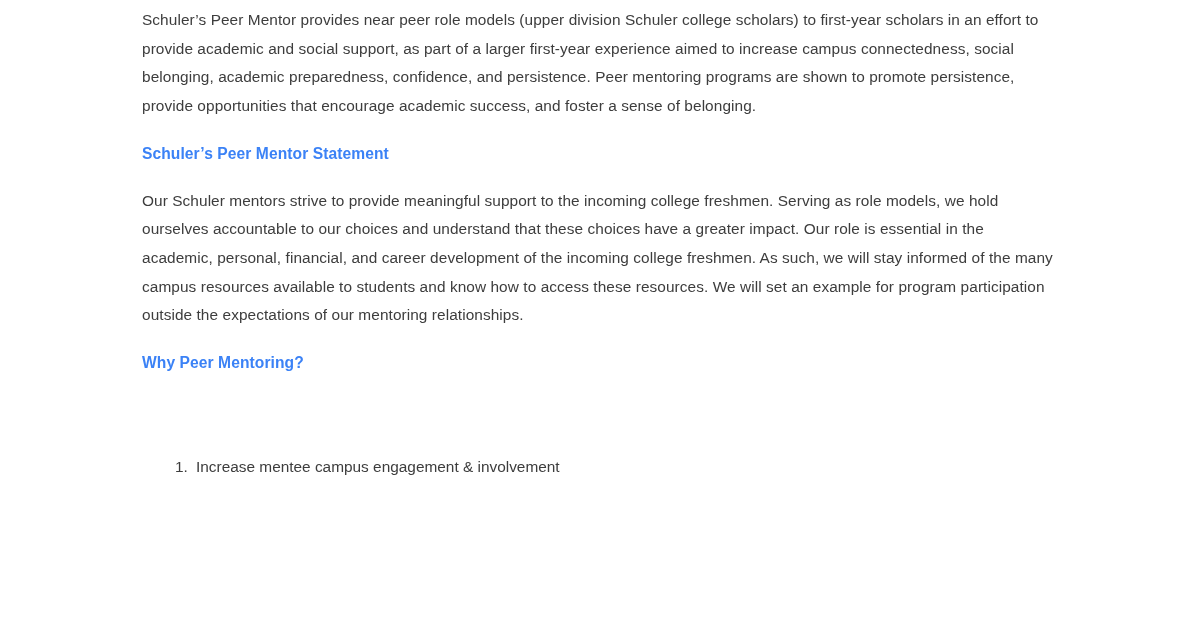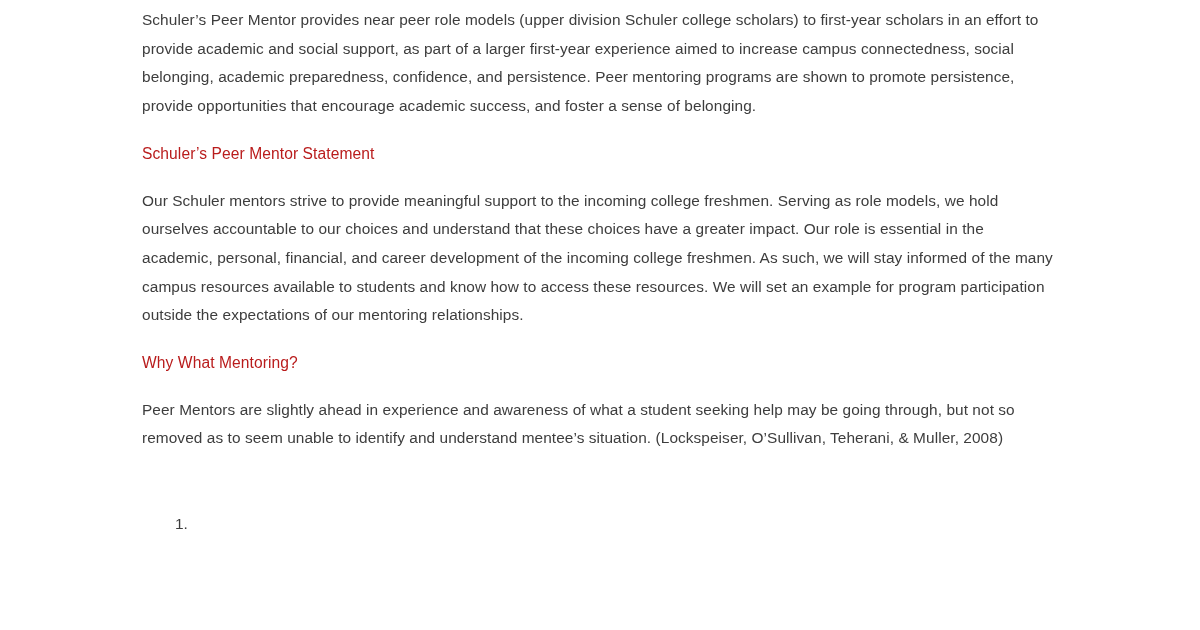--- a/index.html
+++ b/index.html
@@ -32,22 +32,22 @@
     line-height: 28.7px;
     color: #3d3d3d;
     letter-spacing: 0.005em;
     text-align: left;
     white-space: pre-wrap;
   }
   h2.section-heading {
     margin: 0;
     font-size: 15.6px;
     line-height: 28.7px;
-    font-weight: normal;
-    color: #b91c1c;
+    font-weight: bold;
+    color: #3b82f6;
     letter-spacing: 0.005em;
   }
   .gap-sm { height: 18px; }
   .gap-md { height: 19px; }
   .gap-lg { height: 20px; }
   ol.offer-list {
     margin: 0;
     padding: 0;
     list-style: none;
   }
@@ -78,34 +78,34 @@
     <div class="gap-md"></div>
 
     <h2 class="section-heading">Schuler’s Peer Mentor Statement</h2>
 
     <div class="gap-sm"></div>
 
     <p class="body-text">Our Schuler mentors strive to provide meaningful support to the incoming college freshmen. Serving as role models, we hold ourselves accountable to our choices and understand that these choices have a greater impact. Our role is essential in the academic, personal, financial, and career development of the incoming college freshmen. As such, we will stay informed of the many campus resources available to students and know how to access these resources. We will set an example for program participation outside the expectations of our mentoring relationships.</p>
 
     <div class="gap-md"></div>
 
-    <h2 class="section-heading">Why What Mentoring?</h2>
+    <h2 class="section-heading">Why Peer Mentoring?</h2>
 
     <div class="gap-sm"></div>
 
-    <p class="body-text">Peer Mentors are slightly ahead in experience and awareness of what a student seeking help may be going through, but not so removed as to seem unable to identify and understand mentee’s situation. (Lockspeiser, O’Sullivan, Teherani, &amp; Muller, 2008)</p>
 
     <div class="gap-lg"></div>
 
 
     <div class="gap-md"></div>
 
 
     <div class="gap-sm"></div>
 
     <ol class="offer-list">
       <li>
         <span class="num">1.</span>
+        <span>Increase mentee campus engagement &amp; involvement</span>
       </li>
     </ol>
 
   </div>
 </div>
 
 </body></html>

